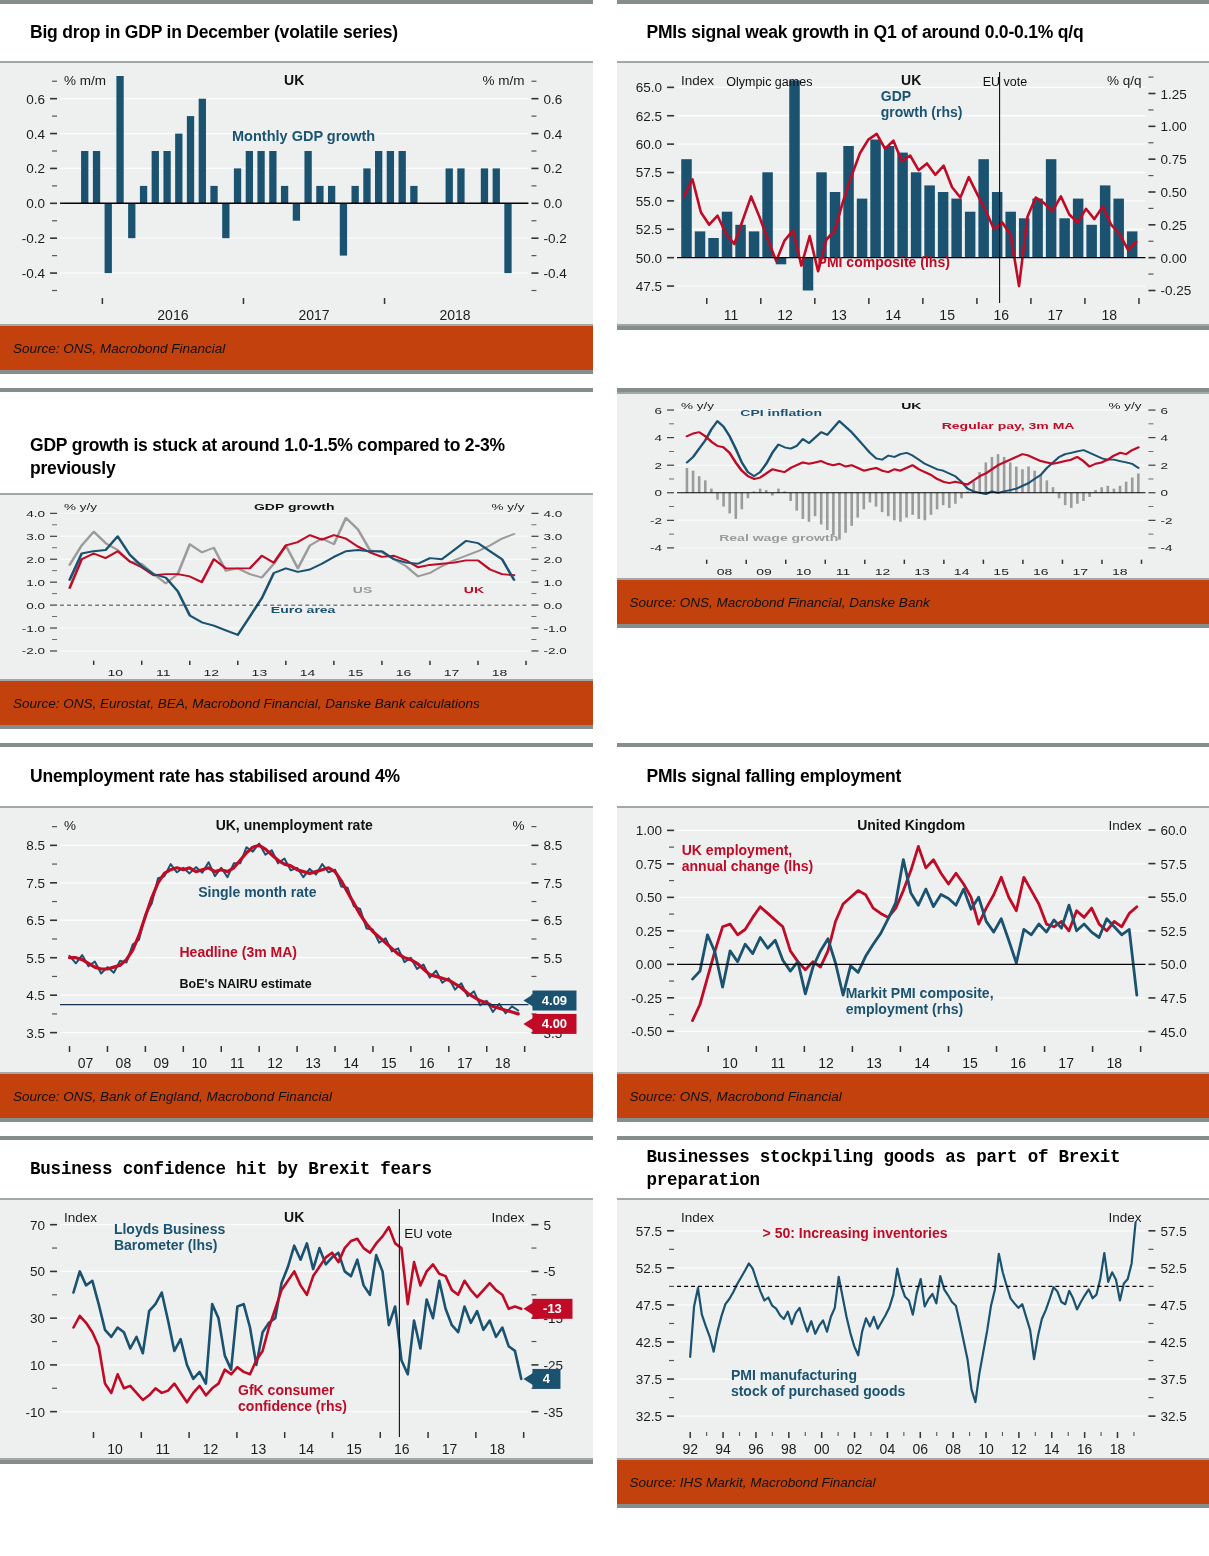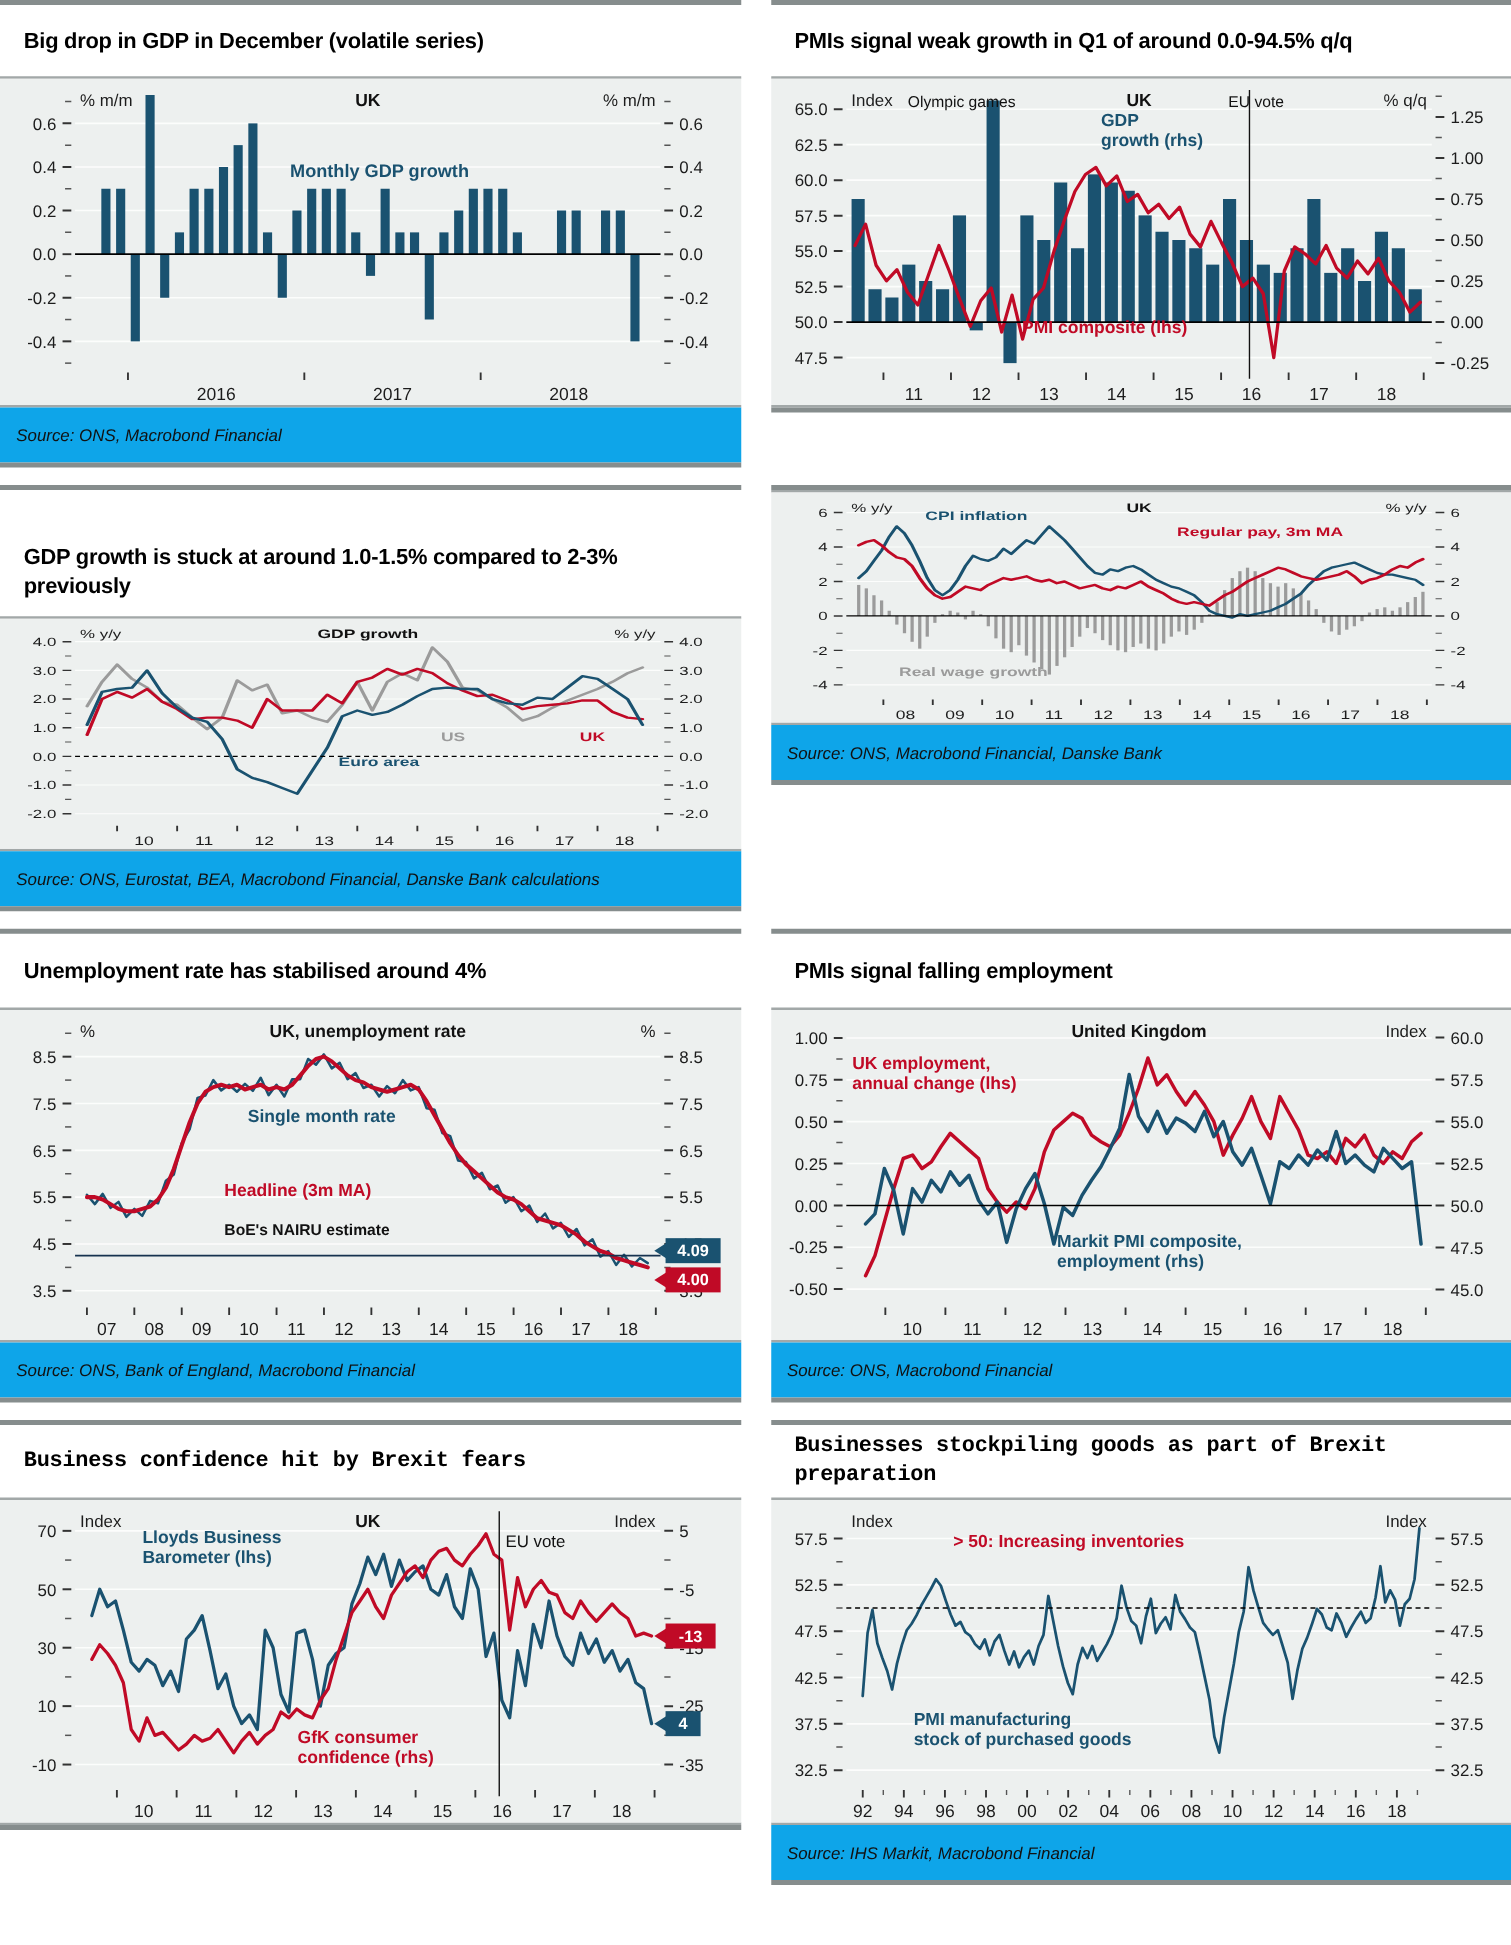--- a/index.html
+++ b/index.html
@@ -1,34 +1,34 @@
 <!DOCTYPE html>
 <html><head>
 <meta charset="utf-8">
 <style>
   html,body{margin:0;padding:0;background:#ffffff;}
   body{width:1209px;font-family:"Liberation Sans","DejaVu Sans",sans-serif;-webkit-font-smoothing:antialiased;}
   .grid{display:flex;flex-direction:column;gap:14px;width:1209px;}
   .row{display:flex;gap:24px;}
   .panel{flex:1 1 0;display:flex;flex-direction:column;background:#ffffff;}
   .bar{height:4px;background:#868d8d;}
-  .title{margin:0;padding:6px 19px;font-size:17.5px;font-weight:bold;color:#000;letter-spacing:-0.2px;line-height:1.3;display:flex;align-items:center;}
+  .title{margin:0;padding:6px 30px;font-size:17.5px;font-weight:bold;color:#000;letter-spacing:-0.2px;line-height:1.3;display:flex;align-items:center;}
   .r1 .title{min-height:45px;}
   .r2 .title{min-height:61px;margin-top:28px;}
   .r3 .title{min-height:47px;}
   .r4 .title{min-height:46px;font-family:Liberation Mono, monospace;}
   .divider{height:2px;background:#a2a8a8;}
   .chartbox{background:#edf0ef;position:relative;}
   .r1 .chartbox{height:261px;}
   .r2 .chartbox{height:184px;}
   .r3 .chartbox{height:264px;}
   .r4 .chartbox{height:258px;}
   .chartbox svg{display:block;width:100%;height:100%;}
   svg text{font-family:"Liberation Sans","DejaVu Sans",sans-serif;}
-  .source{margin:0;background:#0ea5e9;height:44px;display:flex;align-items:center;padding:0 13px;font-size:13.5px;font-style:italic;color:#111;}
+  .source{margin:0;background:#c2410c;height:44px;display:flex;align-items:center;padding:0 13px;font-size:13.5px;font-style:italic;color:#111;}
 </style>
 </head>
 <body>
 
 <div class="grid">
   <div class="row r1">
     <section class="panel">
       <div class="bar"></div>
       <h2 class="title">Big drop in GDP in December (volatile series)</h2>
       <div class="divider"></div>
@@ -127,21 +127,21 @@
             <text x="524" y="22" text-anchor="end" font-size="13.5" fill="#1c1c1c" font-weight="normal">% m/m</text>
             <text x="303.36" y="78.39999999999999" text-anchor="middle" font-size="14.5" fill="#1a5270" font-weight="bold">Monthly GDP growth</text>
           </svg>
         </div>
       <div class="divider"></div>
       <p class="source">Source: ONS, Macrobond Financial</p>
       <div class="bar"></div>
     </section>
     <section class="panel">
       <div class="bar"></div>
-      <h2 class="title">PMIs signal weak growth in Q1 of around 0.0-94.5% q/q</h2>
+      <h2 class="title">PMIs signal weak growth in Q1 of around 0.0-0.1% q/q</h2>
       <div class="divider"></div>
       <div class="chartbox">
           <svg id="chart-1" preserveAspectRatio="none" viewBox="0 0 592 261">
             <line x1="60" x2="528" y1="24.354166666666664" y2="24.354166666666664" stroke="#fcfdfc" stroke-width="1.3"></line>
             <line x1="60" x2="528" y1="52.73958333333333" y2="52.73958333333333" stroke="#fcfdfc" stroke-width="1.3"></line>
             <line x1="60" x2="528" y1="81.12499999999999" y2="81.12499999999999" stroke="#fcfdfc" stroke-width="1.3"></line>
             <line x1="60" x2="528" y1="109.51041666666666" y2="109.51041666666666" stroke="#fcfdfc" stroke-width="1.3"></line>
             <line x1="60" x2="528" y1="137.89583333333331" y2="137.89583333333331" stroke="#fcfdfc" stroke-width="1.3"></line>
             <line x1="60" x2="528" y1="166.28124999999997" y2="166.28124999999997" stroke="#fcfdfc" stroke-width="1.3"></line>
             <line x1="60" x2="528" y1="194.66666666666666" y2="194.66666666666666" stroke="#fcfdfc" stroke-width="1.3"></line>

